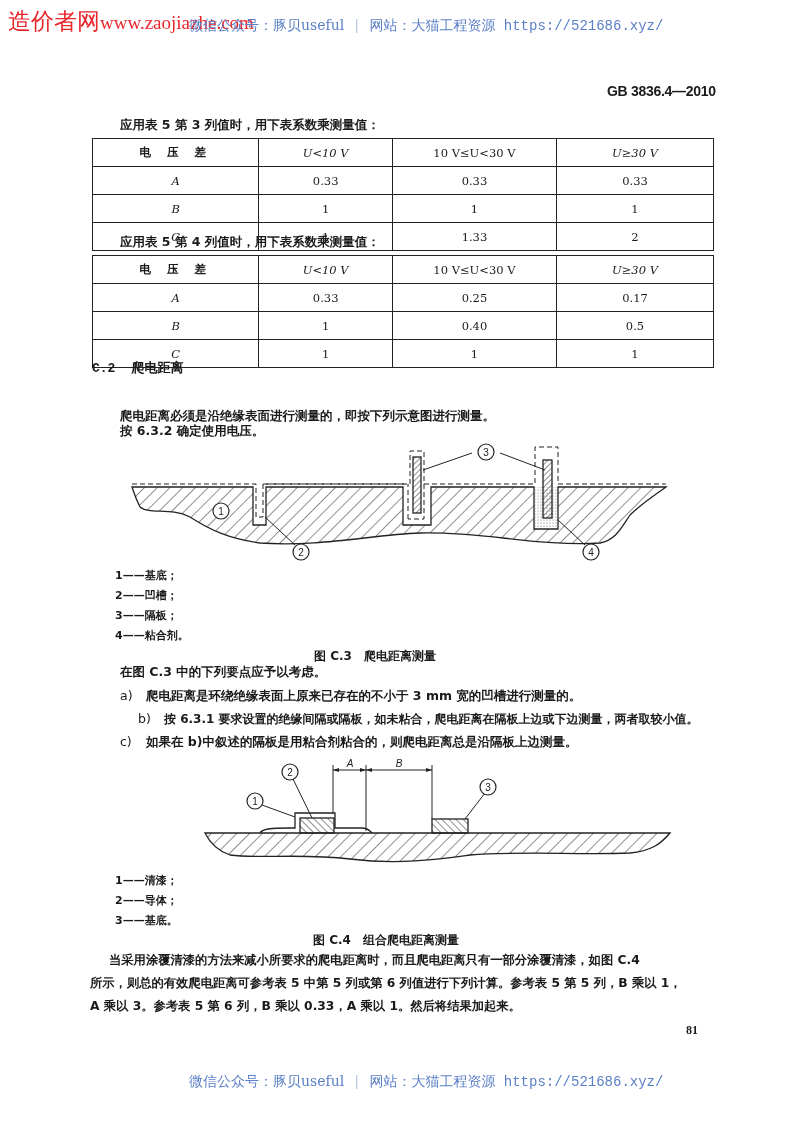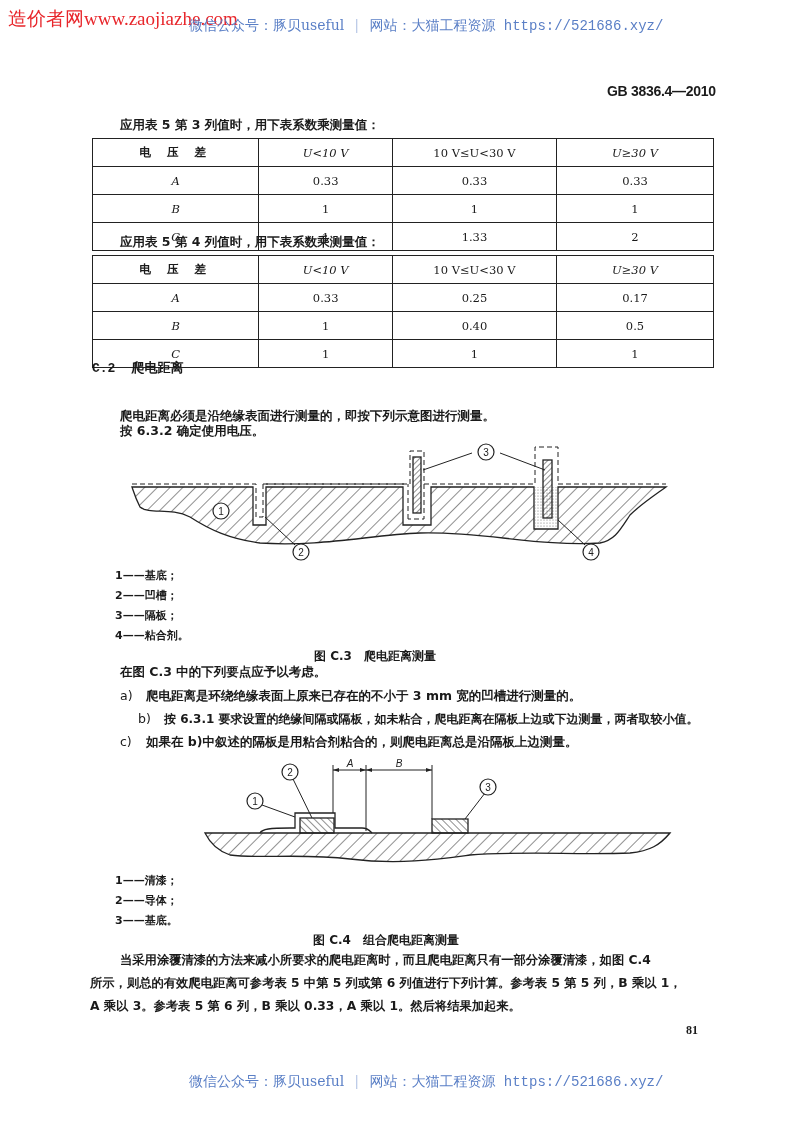--- a/index.html
+++ b/index.html
@@ -1,20 +1,20 @@
 <!DOCTYPE html>
 <html><head>
 <meta charset="utf-8">
 <style>
   html, body { margin: 0; padding: 0; background: #ffffff; }
   body { width: 800px; height: 1123px; position: relative; overflow: hidden;
          font-family: "DejaVu Serif", "Liberation Serif", serif; color: #1a1a1a; }
   .abs { position: absolute; }
   .wm-red { left: 8px; top: 6px; font-size: 19px; color: #e8262b; font-family: "Liberation Serif", serif; letter-spacing: 0; white-space: nowrap; }
-  .wm-red .cn { font-family: "DejaVu Sans", sans-serif; font-size: 19px; }
+  .wm-red .cn { font-family: "DejaVu Sans", sans-serif; font-size: 23px; }
   .wm-blue { left: 170px; top: 17px; font-size: 14px; color: #5a7fc6; white-space: nowrap; font-family: "Liberation Mono", monospace; margin-left: 19px; }
   .wm-blue .cn { font-family: "DejaVu Serif", serif; font-size: 14px; }
   .wm-bottom { left: 170px; top: 1073px; }
   .std { left: 607px; top: 83px; font-family: "Liberation Sans", sans-serif; font-weight: bold; font-size: 14px; letter-spacing: -0.3px; }
   .intro { font-size: 12.5px; font-weight: bold; white-space: nowrap; font-family: "DejaVu Sans", sans-serif; }
   table.coef { position: absolute; left: 92px; border-collapse: collapse; width: 622px; font-size: 11.5px; }
   table.coef td { border: 1.2px solid #222; text-align: center; height: 19px; padding: 4px; font-family: "DejaVu Serif", serif; }
   table.coef td.c0 { width: 160px; }
   table.coef td.c1 { width: 126px; }
   table.coef td.c2 { width: 157px; }
@@ -206,21 +206,21 @@
   <line x1="285" y1="38" x2="265" y2="64" stroke="#222" stroke-width="1"></line>
   <circle cx="288" cy="32" r="8" fill="#fff" stroke="#222" stroke-width="1.2"></circle>
   <text x="288" y="36" font-size="10" text-anchor="middle" fill="#222">3</text>
 </svg>
 
 <div class="abs legend" style="left:115px; top:873px;">1——清漆；</div>
 <div class="abs legend" style="left:115px; top:893px;">2——导体；</div>
 <div class="abs legend" style="left:115px; top:913px;">3——基底。</div>
 <div class="abs caption" style="left:313px; top:932px;">图 C.4　组合爬电距离测量</div>
 
-<div class="abs para" style="left:120px; top:952px; font-size:12.3px;">当采用涂覆清漆的方法来减小所要求的爬电距离时，而且爬电距离只有一部分涂覆清漆，如图 C.4</div>
+<div class="abs para" style="left:109px; top:952px; font-size:12.3px;">当采用涂覆清漆的方法来减小所要求的爬电距离时，而且爬电距离只有一部分涂覆清漆，如图 C.4</div>
 <div class="abs para" style="left:90px; top:975px; font-size:12.3px;">所示，则总的有效爬电距离可参考表 5 中第 5 列或第 6 列值进行下列计算。参考表 5 第 5 列，B 乘以 1，</div>
 <div class="abs para" style="left:90px; top:998px; font-size:12.3px;">A 乘以 3。参考表 5 第 6 列，B 乘以 0.33，A 乘以 1。然后将结果加起来。</div>
 
 <div class="abs pagenum">81</div>
 
 <div class="abs wm-blue wm-bottom">
   <span class="cn">微信公众号：</span><span class="cn">豚贝useful</span>
   <span style="color:#b7c6e6">|</span>
   <span class="cn">网站：大猫工程资源</span>
   <span>https://521686.xyz/</span>

